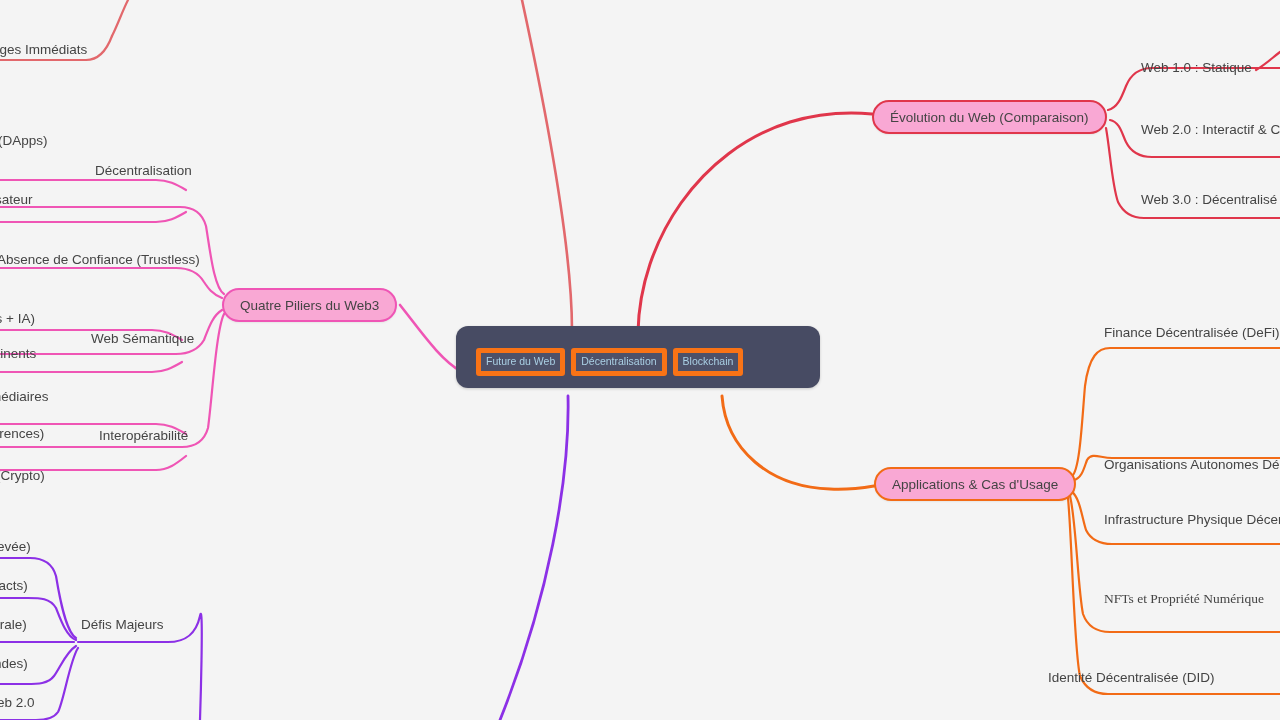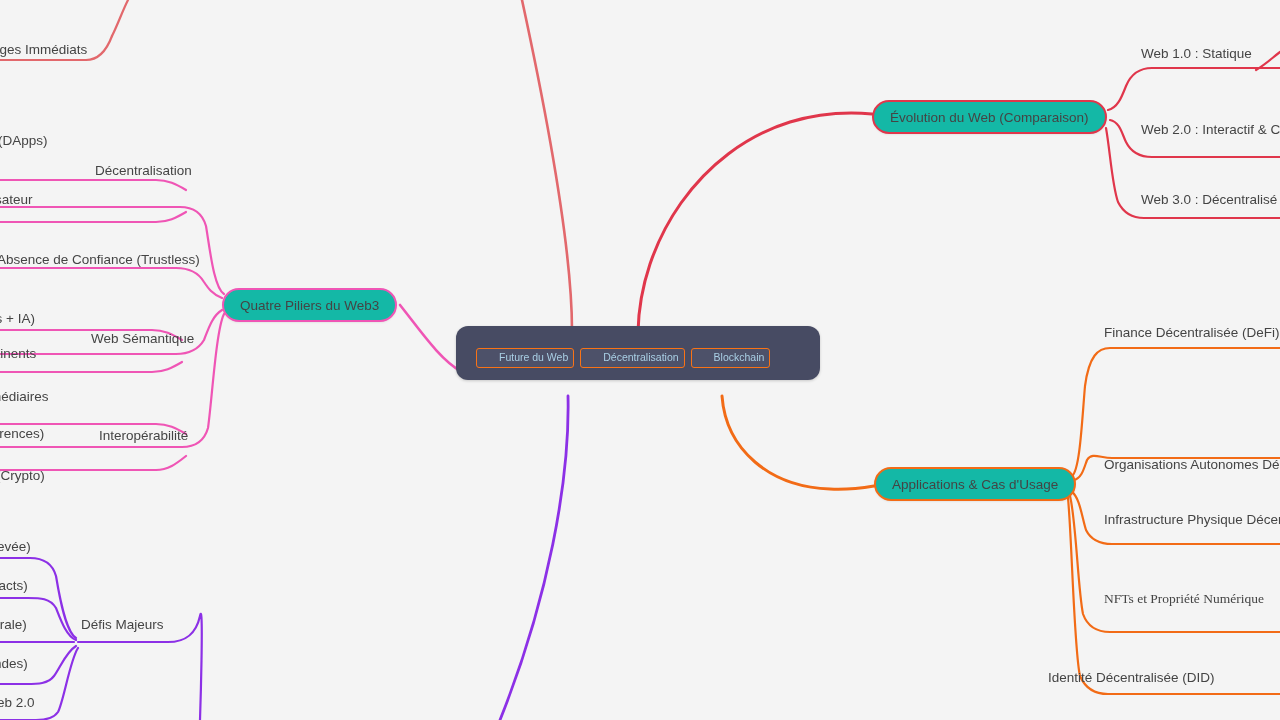--- a/index.html
+++ b/index.html
@@ -29,32 +29,32 @@
     line-height:24px;
     letter-spacing:.1px;
     white-space:nowrap;
   }
   .root-title .emoji{font-size:18px;}
   .root-tags{margin-top:8px;display:flex;gap:6px;}
   .root-tag{
     font-size:10.5px;
     line-height:13px;
     color:#a9cfe4;
-    border:1px solid #f97316;
+    border:5px solid #f97316;
     background:#4d5169;
     border-radius:3px;
-    padding:2px 5px 3px 22px;
+    padding:2px 5px 3px 5px;
     white-space:nowrap;
   }
 
   
   .pill{
     position:absolute;
     box-sizing:border-box;
-    background:#14b8a6;
+    background:#f9a8d4;
     border:2px solid #cccccc;
     border-radius:20px;
     height:34px;
     display:flex;align-items:center;justify-content:center;
     padding:0 16px;
     white-space:nowrap;
     font-size:13.5px;
     color:#444444;
     box-shadow:0 1px 2px rgba(0,0,0,.06);
   }
@@ -133,21 +133,21 @@
   </div>
 
   <div class="pill" style="left:872px;top:100px;border-color:#e0364b;">Évolution du Web (Comparaison)</div>
 
   <div class="pill" style="left:874px;top:467px;border-color:#f26b16;">Applications &amp; Cas d'Usage</div>
 
   <div class="pill" style="left:222px;top:288px;border-color:#ef55b5;">Quatre Piliers du Web3</div>
 
   <div class="leaf mid" style="left:81px;top:616px;">Défis Majeurs</div>
 
-  <div class="leaf" style="left:1141px;top:45px;">Web 1.0 : Statique</div>
+  <div class="leaf" style="left:1141px;top:59px;">Web 1.0 : Statique</div>
   <div class="leaf" style="left:1141px;top:121px;">Web 2.0 : Interactif &amp; Ce</div>
   <div class="leaf" style="left:1141px;top:191px;">Web 3.0 : Décentralisé &amp;</div>
 
   <div class="leaf" style="left:1104px;top:324px;">Finance Décentralisée (DeFi)</div>
   <div class="leaf" style="left:1104px;top:432px;margin-top:24px;">Organisations Autonomes Dé</div>
   <div class="leaf" style="left:1104px;top:511px;">Infrastructure Physique Décen</div>
   <div class="leaf" style="left:1104px;top:590px;font-family:Liberation Serif, serif;">NFTs et Propriété Numérique</div>
   <div class="leaf" style="left:1048px;top:669px;">Identité Décentralisée (DID)</div>
 
   <div class="leaf mid" style="left:95px;top:162px;">Décentralisation</div>

